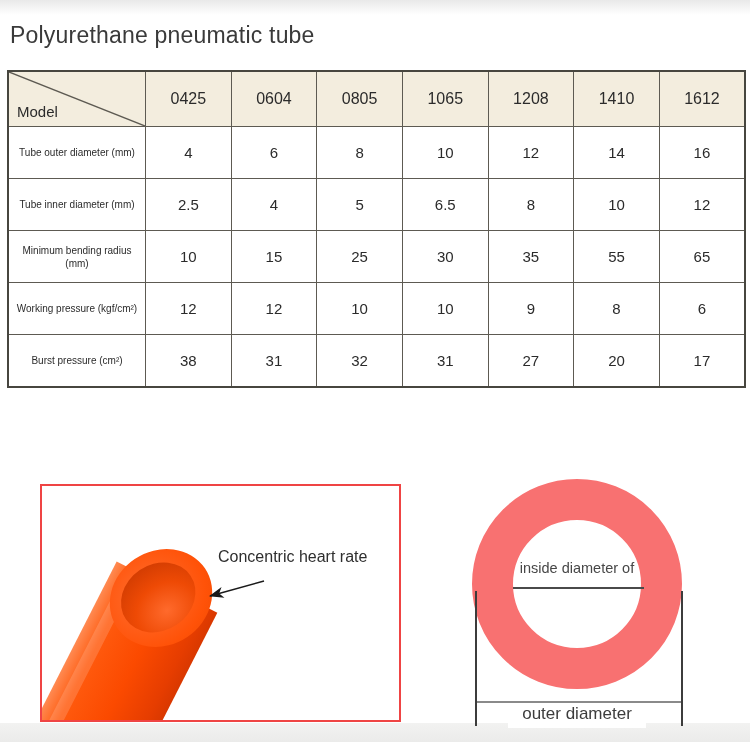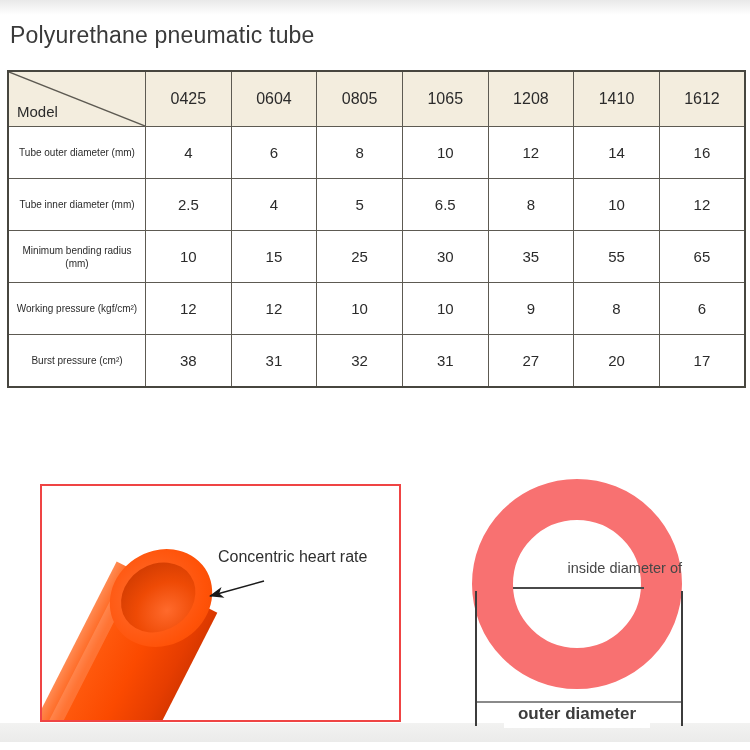--- a/index.html
+++ b/index.html
@@ -36,27 +36,27 @@
   th.corner svg.diag{position:absolute;left:0;top:0;width:100%;height:100%;}
   .corner-label{position:absolute;left:8px;bottom:6px;font-size:15px;color:var(--body-text);}
 
   .tube-box{position:absolute;left:40px;top:484px;width:357px;height:234px;
     border:2px solid #ef4444;background:#ffffff;overflow:hidden;}
   .tube-box svg.tube-art{position:absolute;left:0;top:0;}
   .annotation{position:absolute;left:176px;top:62px;font-size:16px;color:#2e2e2e;white-space:nowrap;}
 
   .ring{position:absolute;left:472px;top:479px;width:210px;height:210px;box-sizing:border-box;
     border:41px solid var(--ring);border-radius:50%;}
-  .inside-label{position:absolute;left:472px;top:560px;width:210px;text-align:right;
+  .inside-label{position:absolute;left:472px;top:560px;width:210px;text-align:center;
     font-size:14.5px;color:#474747;}
   .inside-line{position:absolute;left:513px;top:587px;width:131px;height:2px;background:var(--dim-line);}
   .dim-left{position:absolute;left:475px;top:591px;width:2px;height:135px;background:#3c3c3c;}
   .dim-right{position:absolute;left:681px;top:591px;width:2px;height:135px;background:#3c3c3c;}
   .dim-h{position:absolute;left:477px;top:701px;width:204px;height:2px;background:#8a8a8a;}
-  .outer-label-wrap{position:absolute;left:472px;top:703px;width:210px;text-align:center;font-weight:bold;}
+  .outer-label-wrap{position:absolute;left:472px;top:703px;width:210px;text-align:center;}
   .outer-label{display:inline-block;background:#ffffff;padding:1px 14px 4px 14px;
     font-size:17px;color:#3c3c3c;}
 </style>
 </head>
 <body>
 
 <div class="page">
 
   <div class="top-band"></div>
   <div class="bottom-band"></div>

